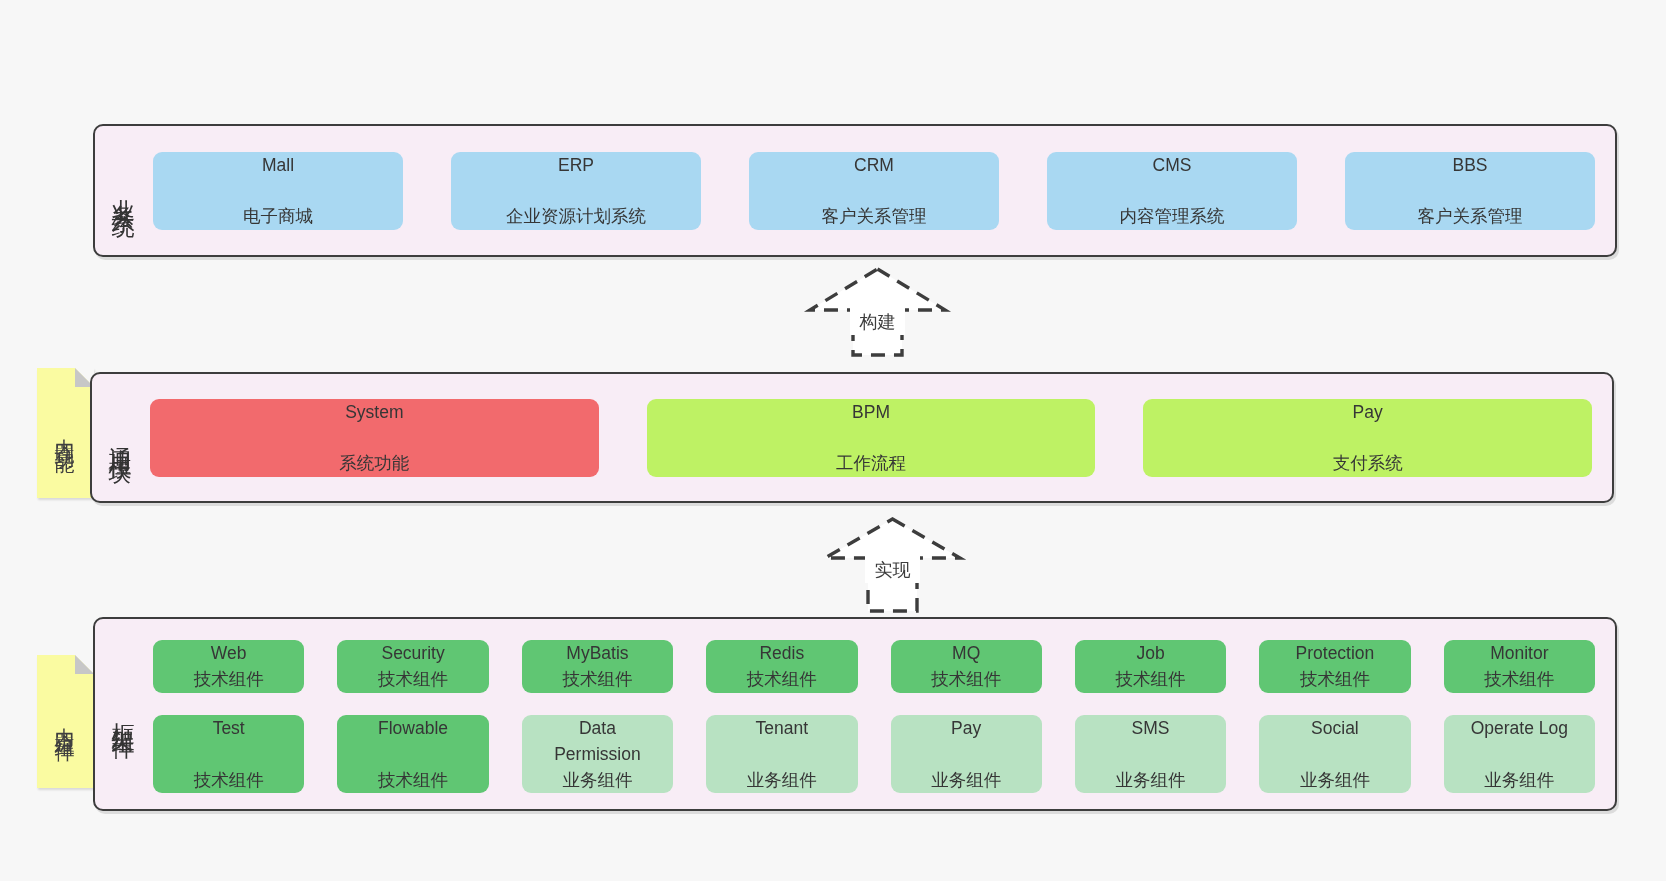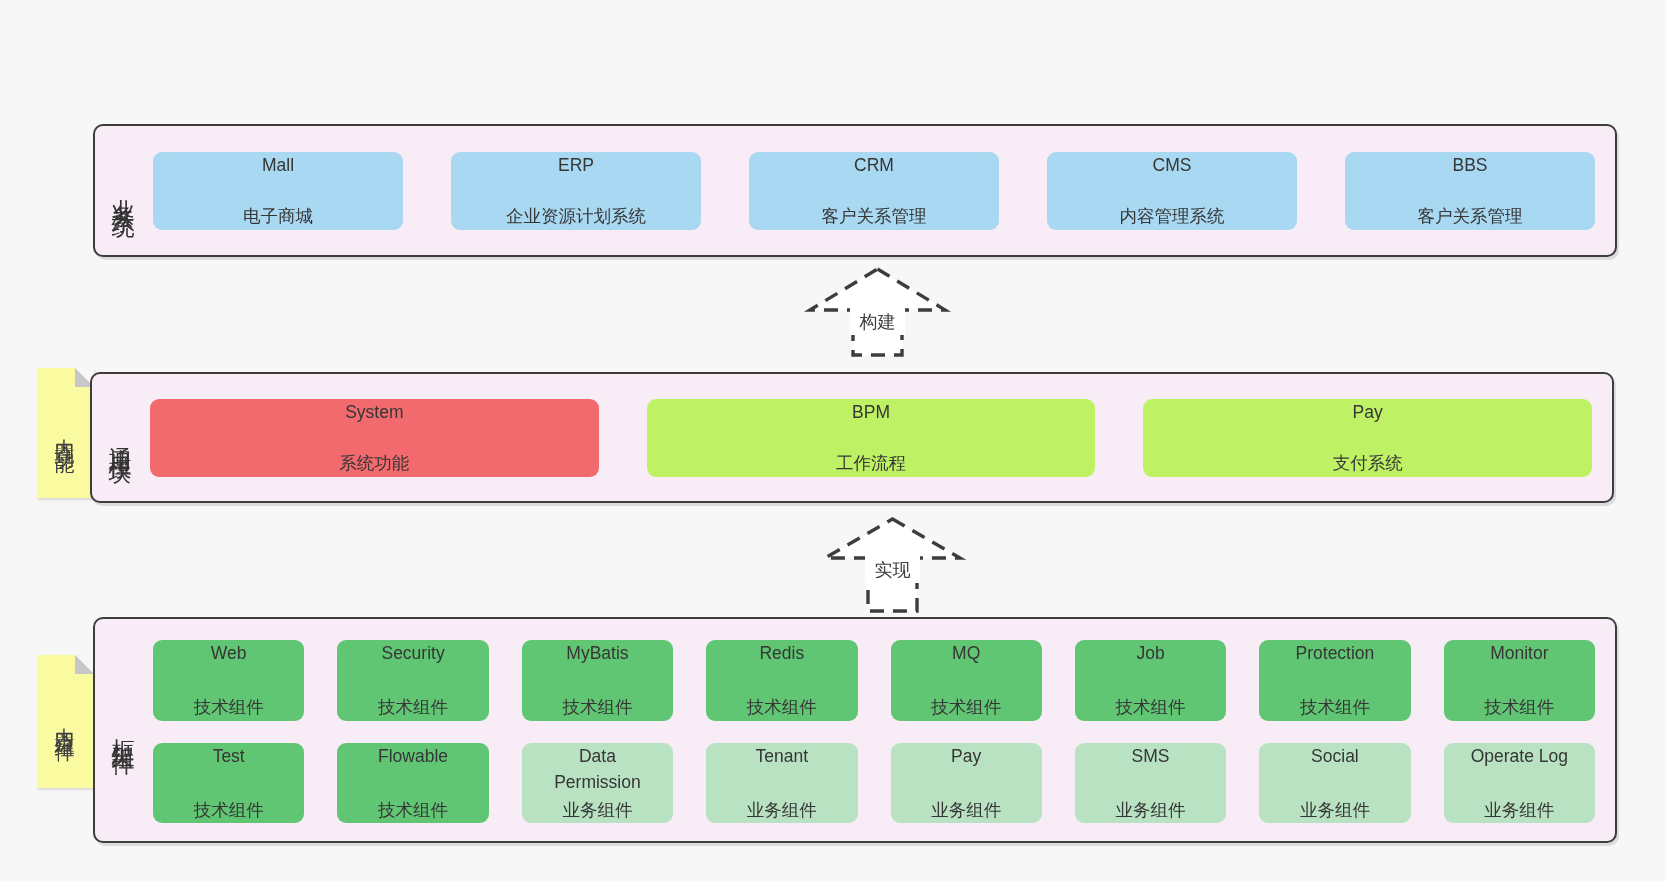--- a/index.html
+++ b/index.html
@@ -168,21 +168,21 @@
     <polygon points="72.5,3 140,42 97,42 97,95 48,95 48,42 5,42"></polygon>
     <rect x="45" y="40" width="55" height="27" fill="#ffffff"></rect>
     <text x="72.5" y="60" text-anchor="middle">实现</text>
   </svg>
 
   <div class="sticky" style="left:37px;top:655px;height:133px;">
     <span class="fold"></span>
     <span class="v-text">内置组件</span>
   </div>
 
-  <section class="panel" style="left:93px;top:617px;width:1524px;height:226px;">
+  <section class="panel" style="left:93px;top:617px;width:1524px;height:194px;">
     <div class="panel-label">
       <span>框架组件</span>
     </div>
     <div class="grid">
       <div class="box" data-variant="green">
         <div>Web</div>
         <div>技术组件</div>
       </div>
       <div class="box" data-variant="green">
         <div>Security</div>

